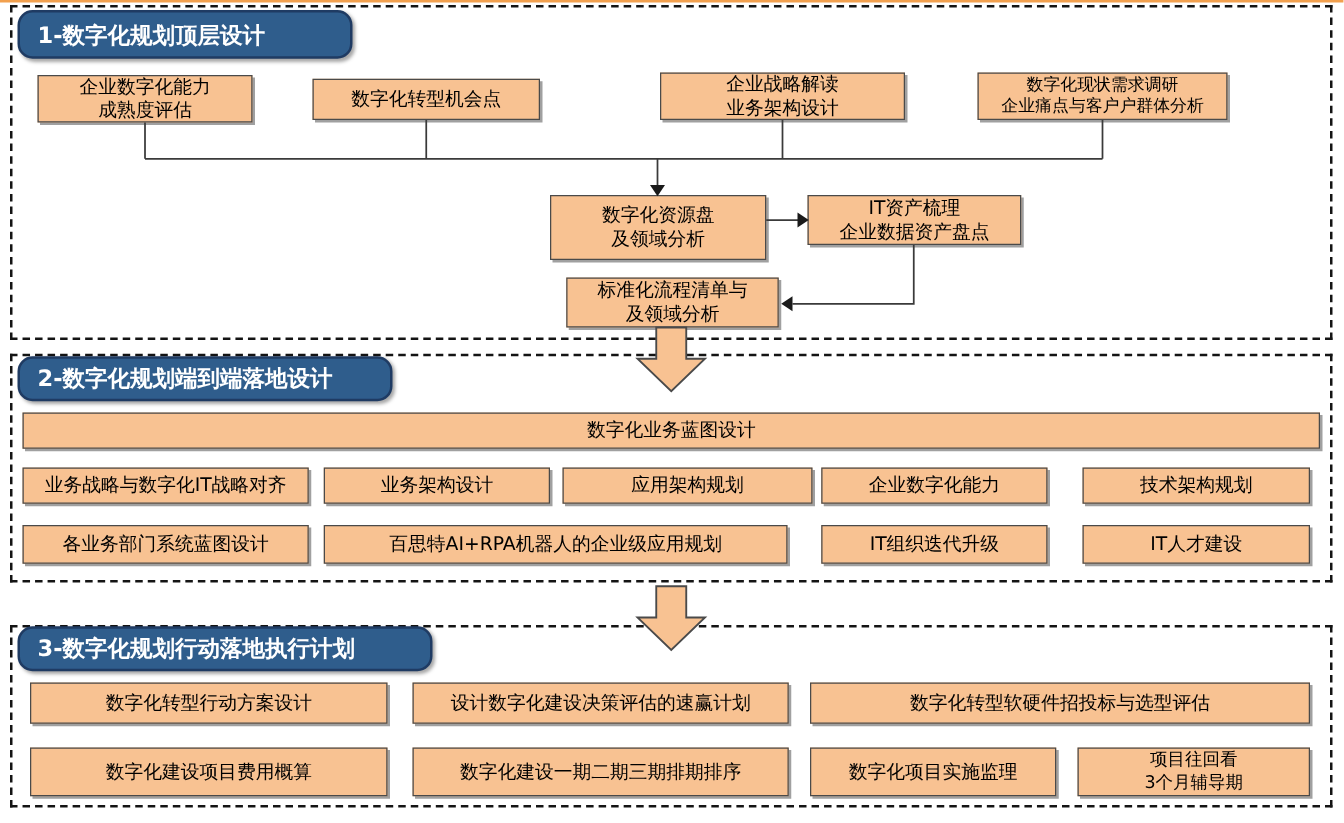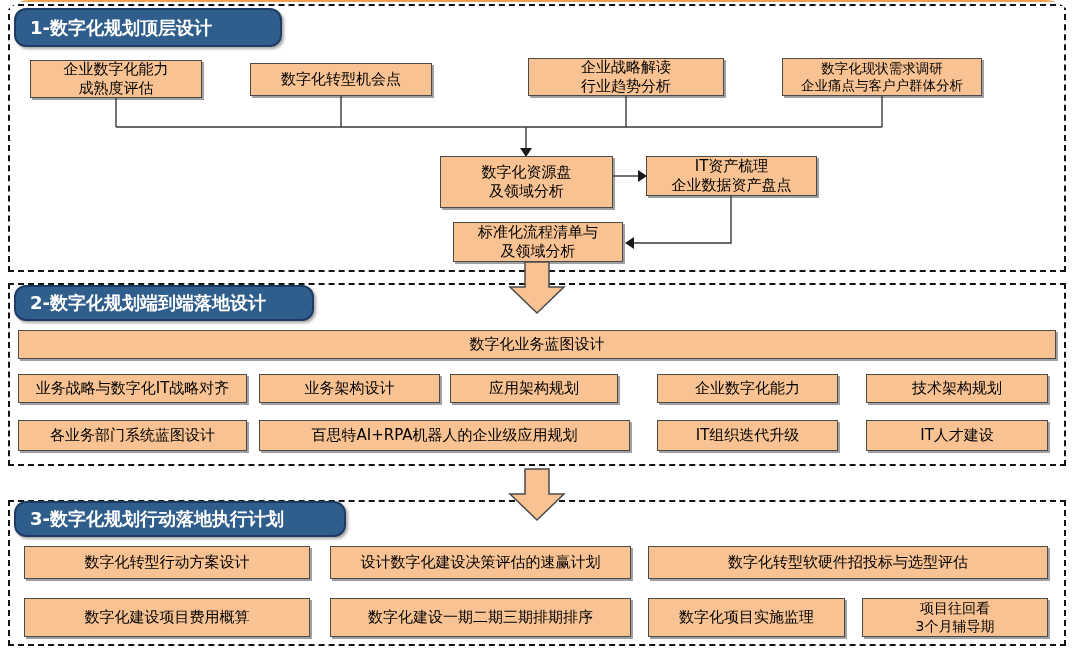--- a/index.html
+++ b/index.html
@@ -1,16 +1,16 @@
 <!DOCTYPE html>
 <html style="--top_rule: #F2A04E; --dash_border: #141414; --header_fill: #2F5D8C; --header_border: #1F3B63; --header_text: #FFFFFF; --box_fill: #F8C292; --box_border: #4A4A4A; --line_color: #3A3A3A;"><head>
 <meta charset="utf-8">
 <style>
   html,body{margin:0;padding:0;background:#fff;font-family:"DejaVu Sans",sans-serif;}
-  .canvas{position:relative;width:1075px;height:658px;background:#fff;overflow:hidden;border-radius:30px;}
+  .canvas{position:relative;width:1075px;height:658px;background:#fff;overflow:hidden;}
   .top-rule{position:absolute;left:0;top:0;width:1075px;height:2px;background:var(--top_rule,#F2A04E);}
   .panel{position:absolute;border:2px dashed var(--dash_border,#141414);box-sizing:border-box;background:transparent;}
   .hdr{position:absolute;box-sizing:border-box;background:var(--header_fill,#2F5D8C);
        border:2px solid var(--header_border,#1F3B63);border-radius:12px;
        color:var(--header_text,#fff);font-weight:bold;font-size:18px;
        display:flex;align-items:center;padding-left:14px;
        box-shadow:2px 2px 3px rgba(0,0,0,0.35);z-index:6;}
   .ob{position:absolute;box-sizing:border-box;background:var(--box_fill,#F8C292);
       border:1px solid var(--box_border,#4A4A4A);
       display:flex;align-items:center;justify-content:center;text-align:center;
@@ -40,34 +40,34 @@
     <span>2-数字化规划端到端落地设计</span>
   </div>
   <div class="hdr" style="left:14px;top:501px;width:332px;height:36px;">
     <span>3-数字化规划行动落地执行计划</span>
   </div>
 
   <div class="ob" style="left:30px;top:60px;width:172px;height:38px;">企业数字化能力
 成熟度评估</div>
   <div class="ob" style="left:250px;top:63px;width:182px;height:33px;">数字化转型机会点</div>
   <div class="ob" style="left:528px;top:58px;width:196px;height:38px;">企业战略解读
-行业趋势分析</div>
+业务架构设计</div>
   <div class="ob small" style="left:782px;top:58px;width:200px;height:38px;">数字化现状需求调研
 企业痛点与客户户群体分析</div>
   <div class="ob" style="left:440px;top:156px;width:173px;height:52px;">数字化资源盘
 及领域分析</div>
   <div class="ob" style="left:646px;top:156px;width:171px;height:40px;">IT资产梳理
 企业数据资产盘点</div>
   <div class="ob" style="left:453px;top:222px;width:170px;height:40px;">标准化流程清单与
 及领域分析</div>
 
   <div class="ob" style="left:18px;top:330px;width:1038px;height:29px;">数字化业务蓝图设计</div>
   <div class="ob" style="left:18px;top:374px;width:229px;height:29px;">业务战略与数字化IT战略对齐</div>
   <div class="ob" style="left:259px;top:374px;width:181px;height:29px;">业务架构设计</div>
-  <div class="ob" style="left:450px;top:374px;width:168px;height:29px;">应用架构规划</div>
+  <div class="ob" style="left:450px;top:374px;width:200px;height:29px;">应用架构规划</div>
   <div class="ob" style="left:657px;top:374px;width:181px;height:29px;">企业数字化能力</div>
   <div class="ob" style="left:866px;top:374px;width:182px;height:29px;">技术架构规划</div>
   <div class="ob" style="left:18px;top:420px;width:229px;height:31px;">各业务部门系统蓝图设计</div>
   <div class="ob" style="left:259px;top:420px;width:371px;height:31px;">百思特AI+RPA机器人的企业级应用规划</div>
   <div class="ob" style="left:657px;top:420px;width:181px;height:31px;">IT组织迭代升级</div>
   <div class="ob" style="left:866px;top:420px;width:182px;height:31px;">IT人才建设</div>
 
   <div class="ob" style="left:24px;top:546px;width:286px;height:33px;">数字化转型行动方案设计</div>
   <div class="ob" style="left:330px;top:546px;width:301px;height:33px;">设计数字化建设决策评估的速赢计划</div>
   <div class="ob" style="left:648px;top:546px;width:400px;height:33px;">数字化转型软硬件招投标与选型评估</div>

